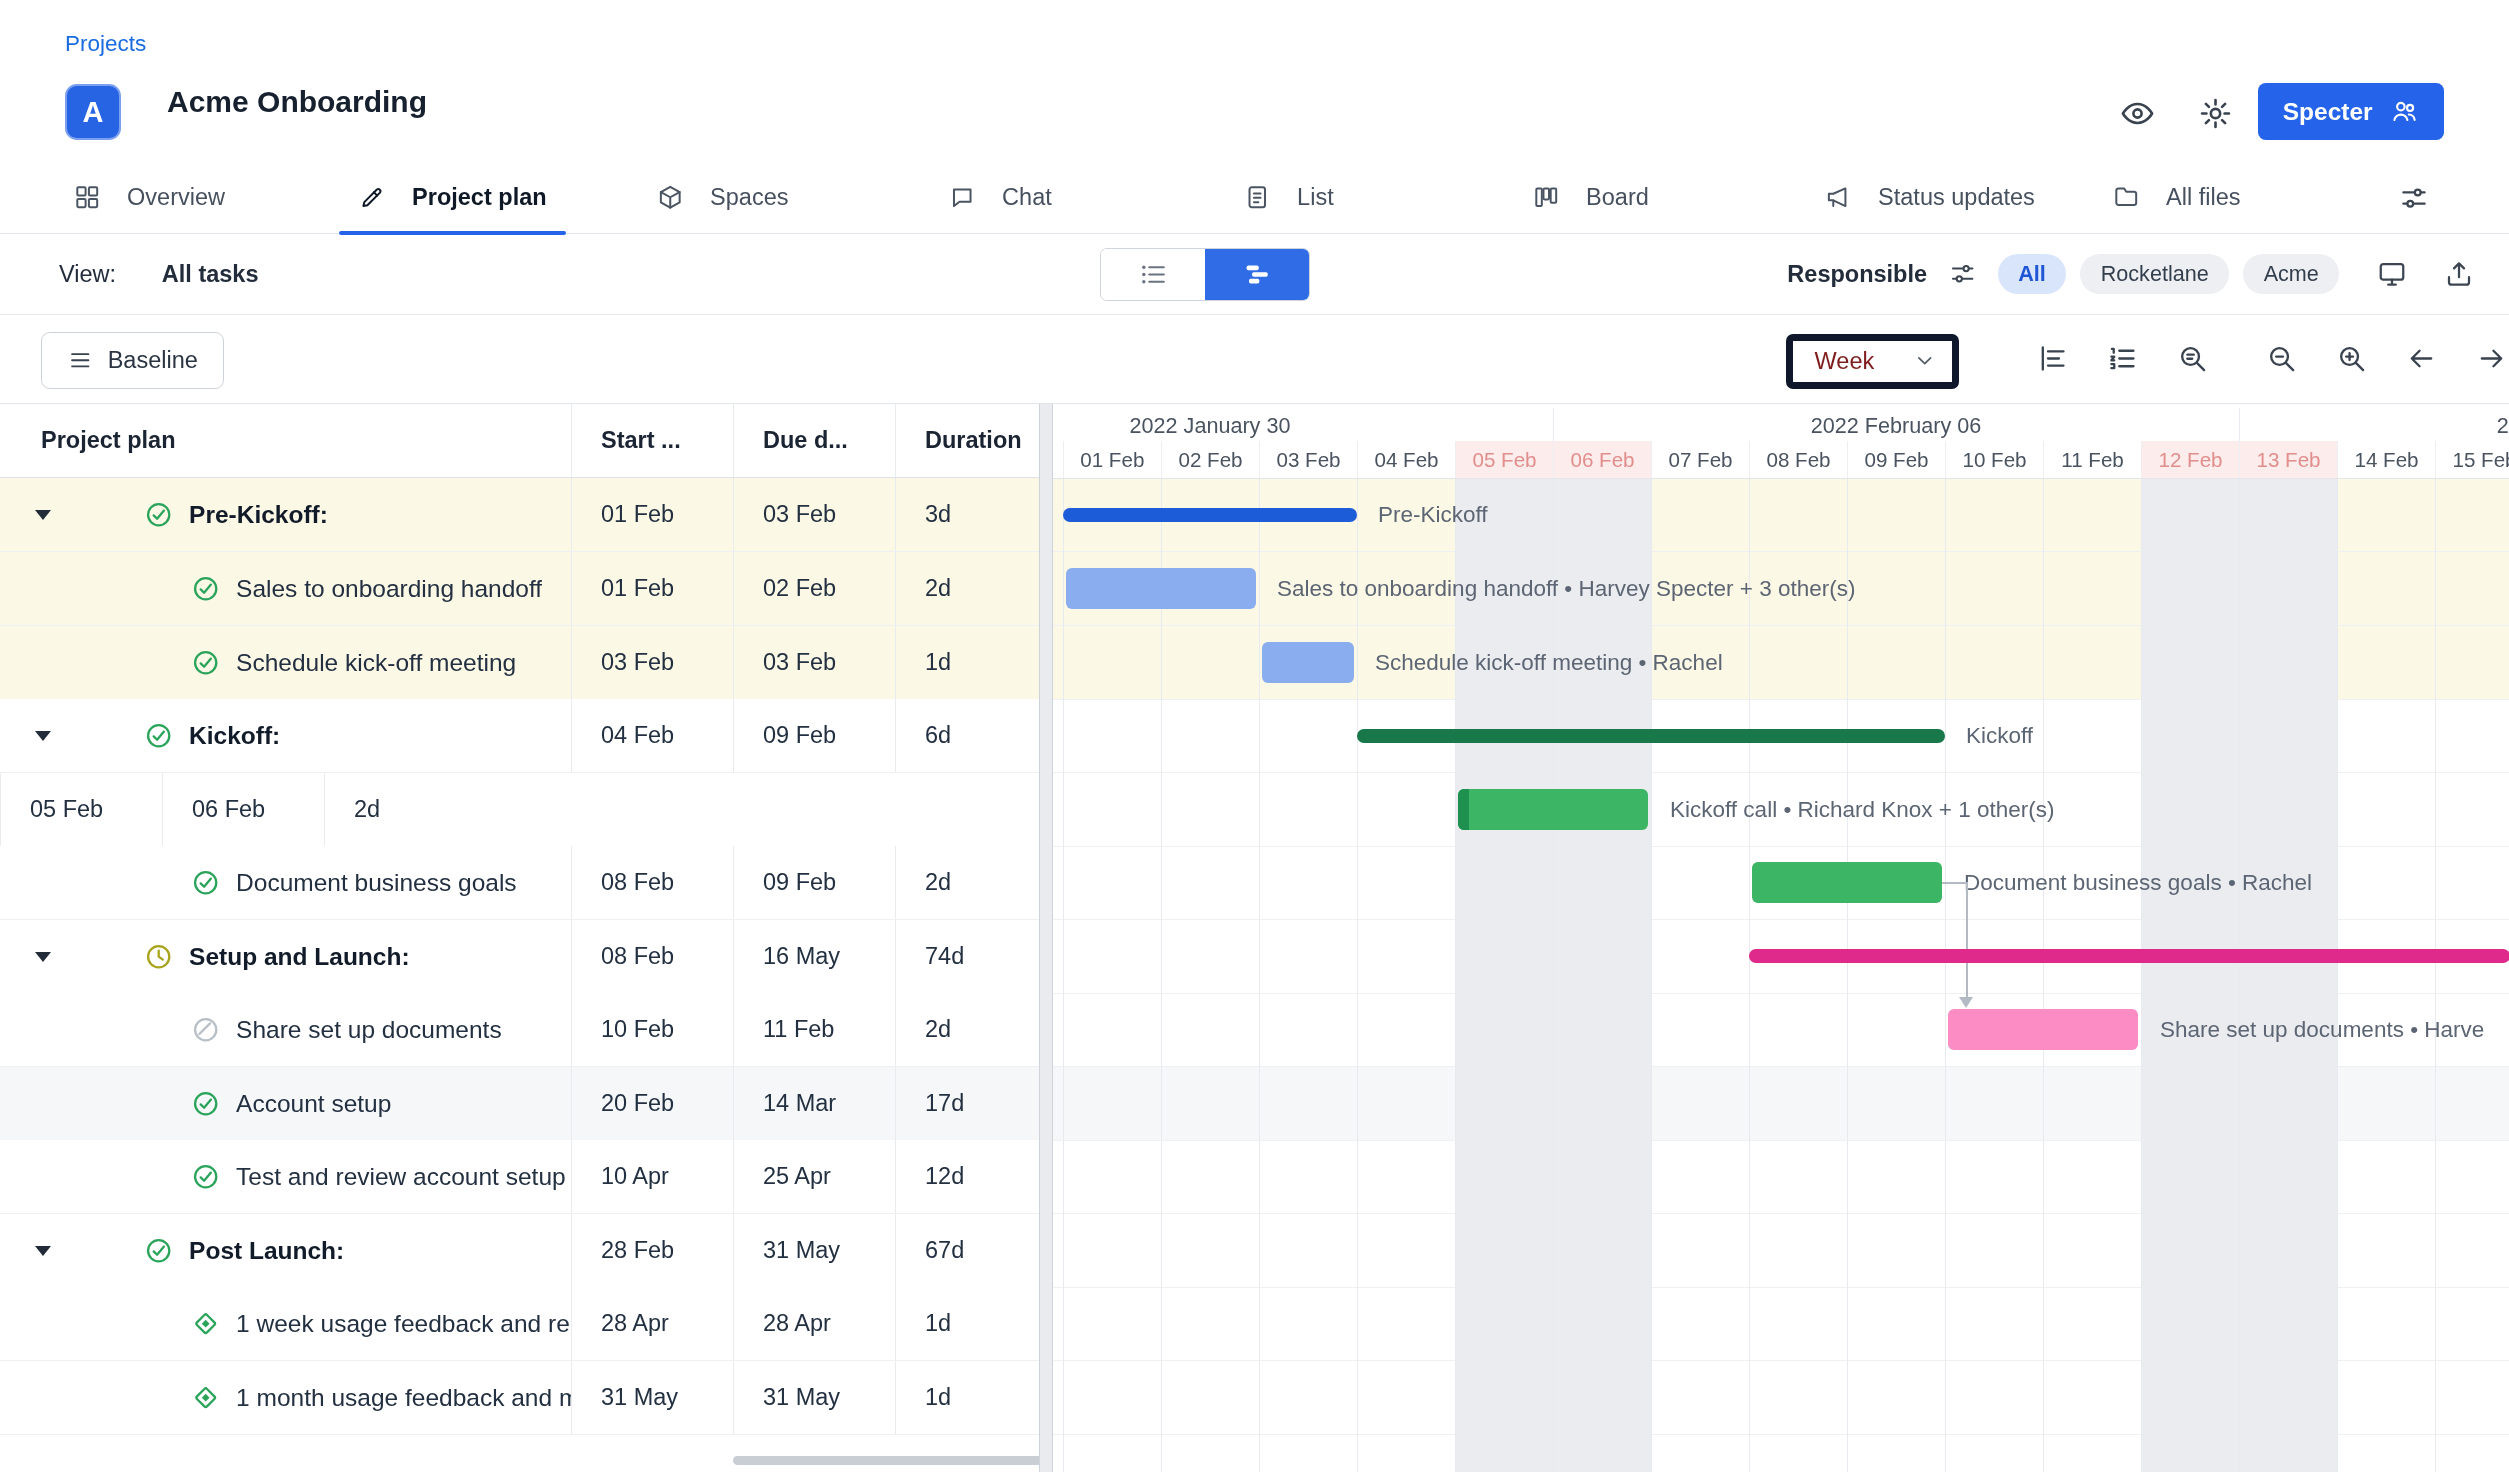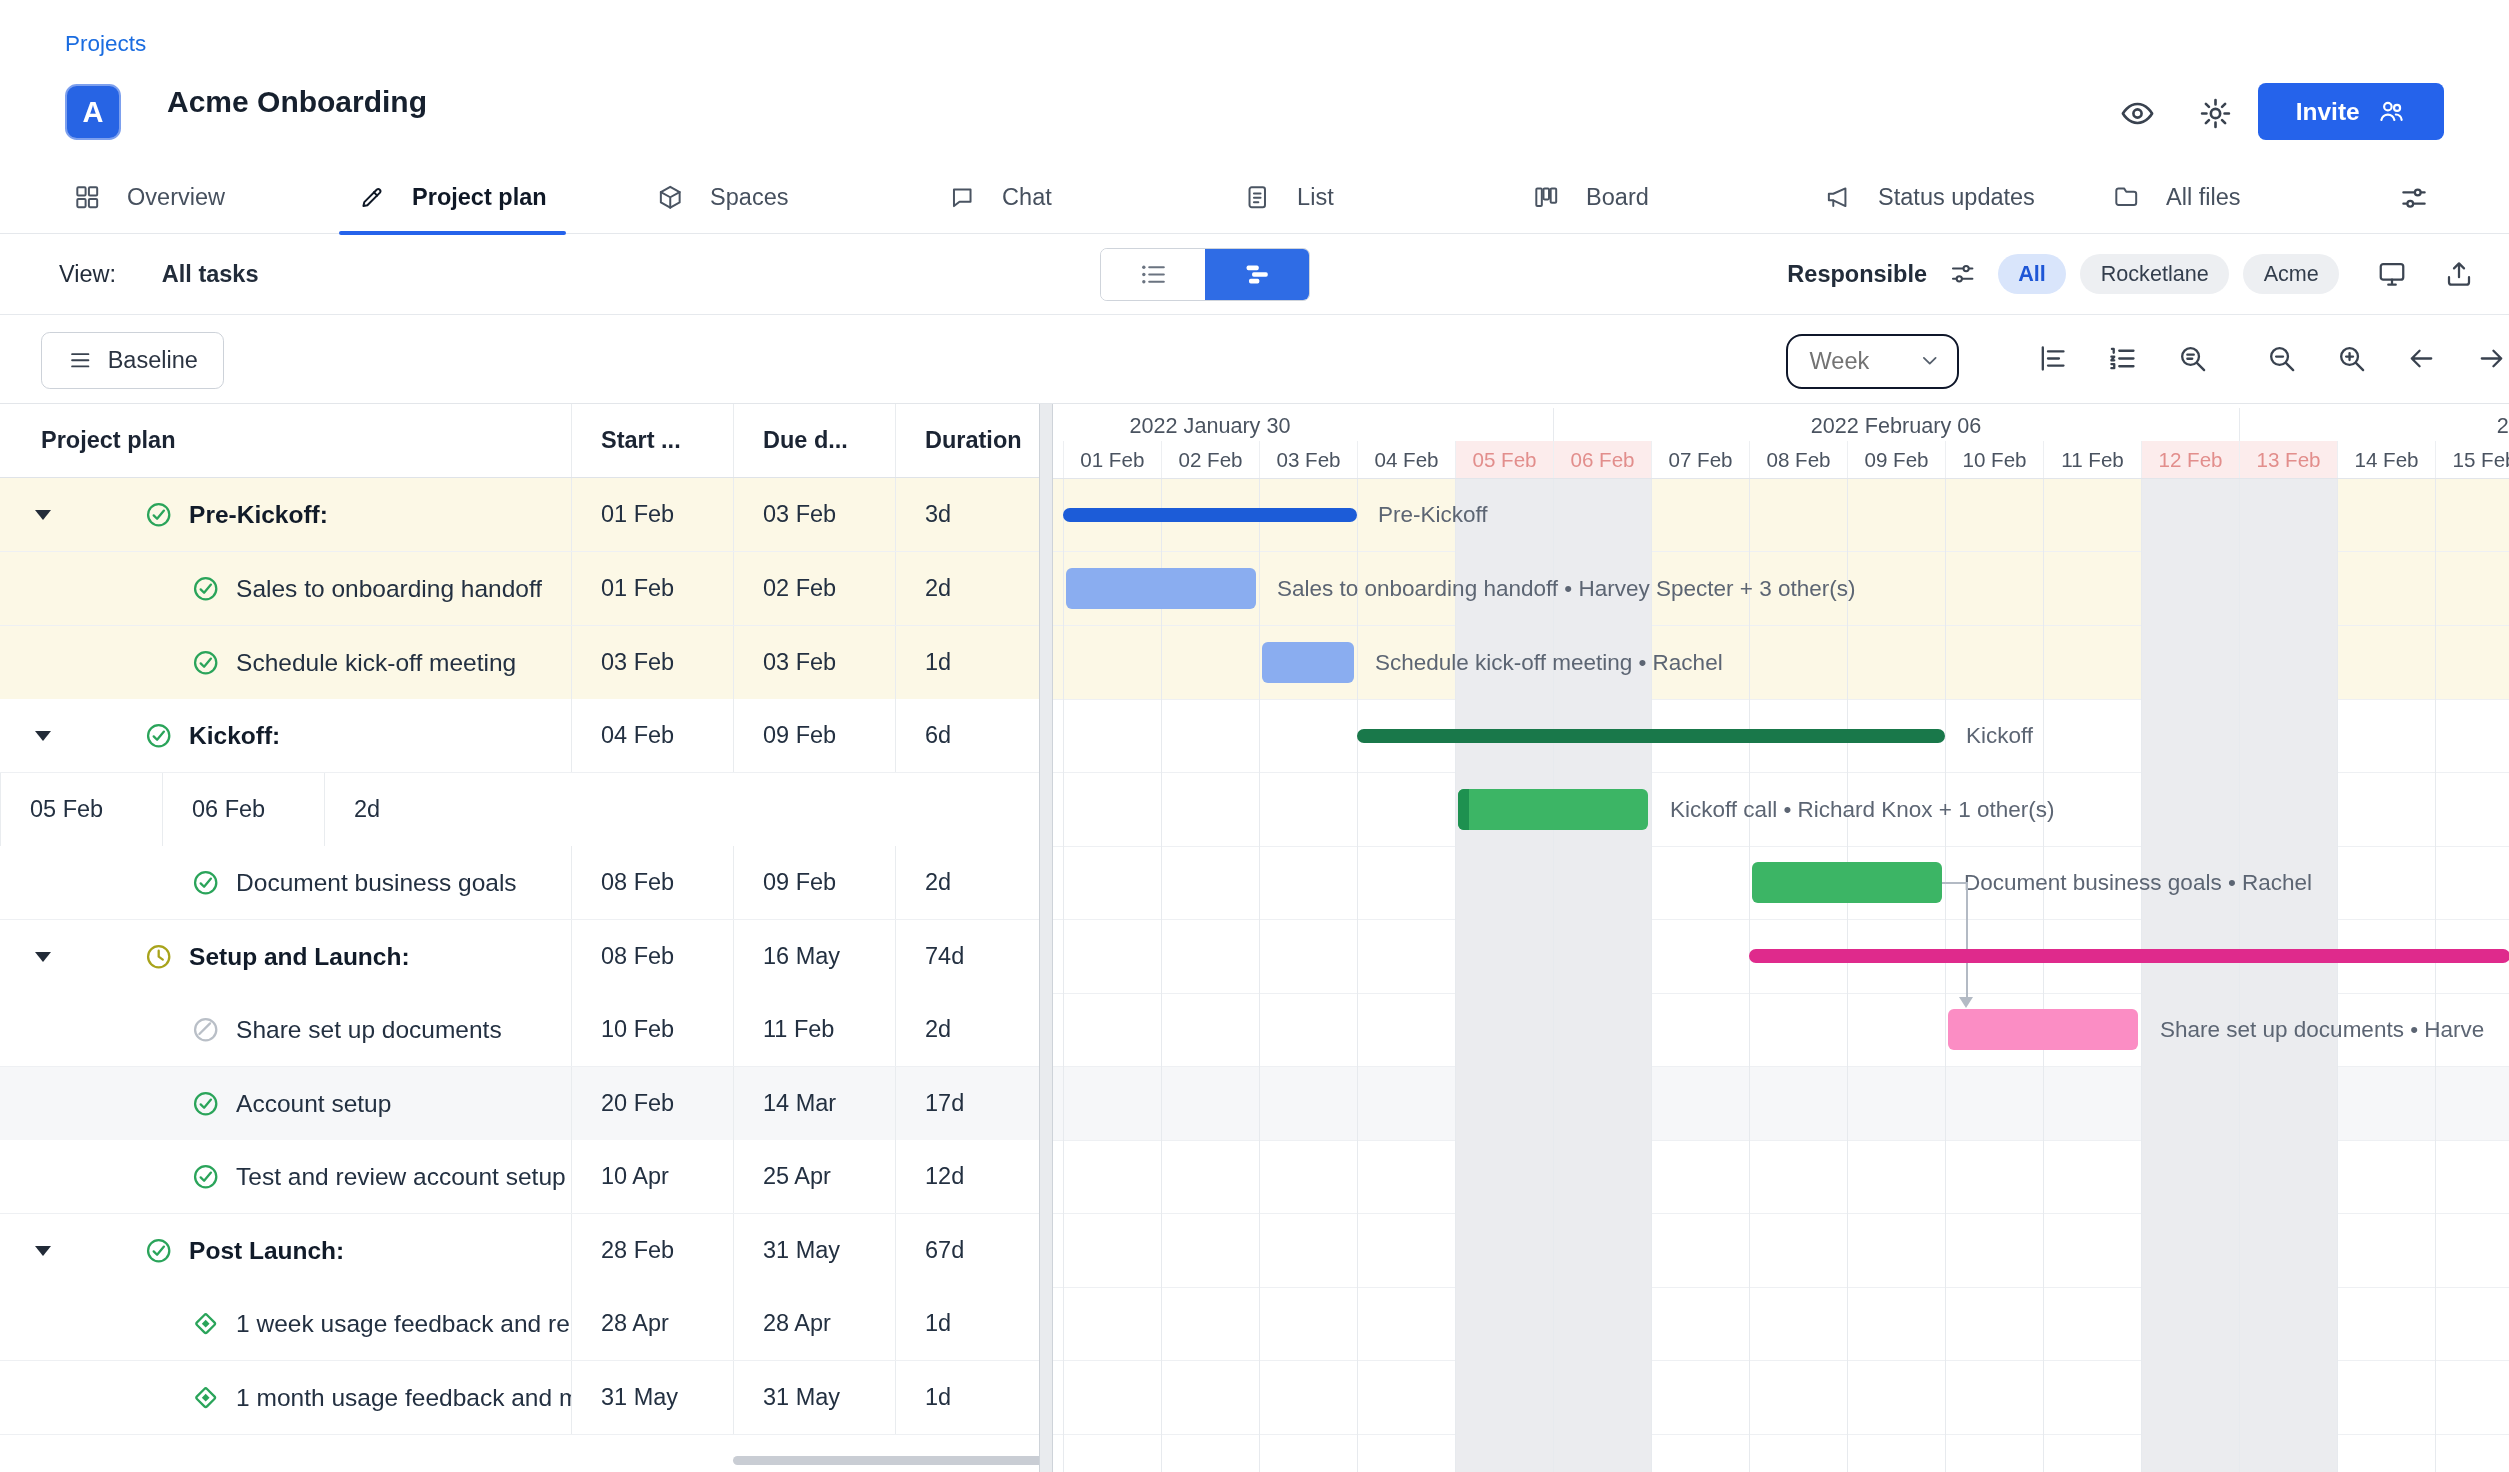--- a/index.html
+++ b/index.html
@@ -66,22 +66,22 @@
   .respgroup .trail { margin-left:15.7px; cursor:pointer; width:30px; height:30px; }
 
   
   .ganttbar { position:absolute; left:0; top:316px; width:100%; height:88px; border-bottom:1px solid #e3e6ea; }
   .baseline {
     position:absolute; left:41px; top:15.7px; height:57px; padding:0 25.5px; display:flex; align-items:center; gap:15.7px;
     background:#fff; border:1px solid #cdd2d9; border-radius:8.8px; font-size:23.5px; color:#2b3442; font-family:inherit; cursor:pointer;
   }
   .baseline .icn{ width:24.5px; height:24.5px; color:#39424f; }
   .weeksel {
-    position:absolute; left:1786px; top:17.6px; width:173px; height:55px; border:2px solid #0f172a; border-radius:16px;
-    display:flex; align-items:center; justify-content:space-between; padding:0 15.7px 0 21.6px; font-size:23.5px; color:#737373; cursor:pointer;
+    position:absolute; left:1786px; top:17.6px; width:173px; height:55px; border:7px solid #0f172a; border-radius:7px;
+    display:flex; align-items:center; justify-content:space-between; padding:0 15.7px 0 21.6px; font-size:23.5px; color:#7f1d1d; cursor:pointer;
   }
   .weeksel .icn{ width:23.5px; height:23.5px; color:#555f6c; }
   .gicons { position:absolute; top:27.4px; display:flex; gap:39px; }
   .gicons .icn { width:31px; height:31px; cursor:pointer; color:#39424f; }
   .g1 { left:2037px; }
   .g2 { left:2266px; }
 
   
   .grid { position:absolute; left:0; top:404px; width:2509px; height:1068px; }
   .lefttable { position:absolute; left:0; top:0; width:1039px; height:100%; overflow:hidden; background:#fff; }
@@ -139,21 +139,21 @@
     <h1 class="title">Acme Onboarding</h1>
     <span class="hicon" id="watch"><svg viewBox="0 0 24 24" fill="none" stroke="currentColor" stroke-width="1.8" stroke-linecap="round" stroke-linejoin="round">
           <path d="M2 12s3.6-6.5 10-6.5S22 12 22 12s-3.6 6.5-10 6.5S2 12 2 12z"></path>
           <circle cx="12" cy="12" r="2.8"></circle>
         </svg></span>
     <span class="hicon" id="gear"><svg viewBox="0 0 24 24" fill="none" stroke="currentColor" stroke-width="1.8" stroke-linecap="round" stroke-linejoin="round">
           <circle cx="12" cy="12" r="3.2"></circle>
           <path d="M12 2.8v3M12 18.2v3M2.8 12h3M18.2 12h3M5.4 5.4l2.1 2.1M16.5 16.5l2.1 2.1M18.6 5.4l-2.1 2.1M7.5 16.5l-2.1 2.1"></path>
         </svg></span>
     <button class="invite">
-      <span>Invite</span>
+      <span>Specter</span>
       <span class="icn">
           <svg viewBox="0 0 24 24" fill="none" stroke="currentColor" stroke-width="1.8" stroke-linecap="round" stroke-linejoin="round">
             <circle cx="9" cy="8" r="3.1"></circle>
             <path d="M3.6 19a5.5 5.5 0 0 1 10.8 0"></path>
             <circle cx="16.6" cy="9" r="2.5"></circle>
             <path d="M15.6 14.5a5 5 0 0 1 4.8 4.5"></path>
           </svg>
         </span>
     </button>
   </div>

